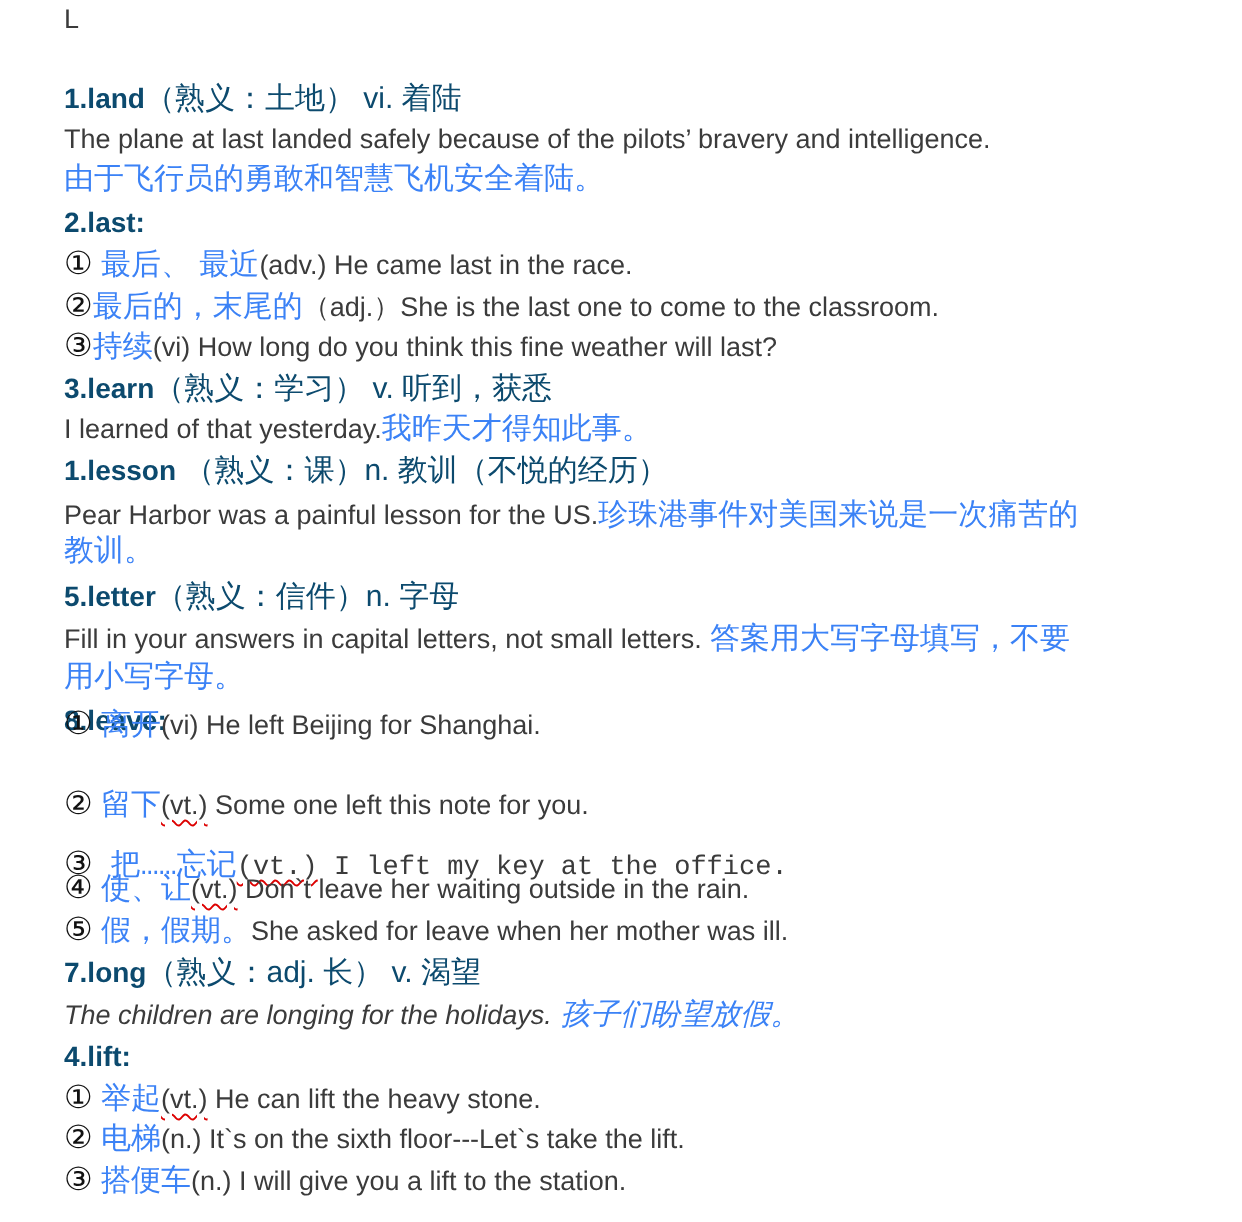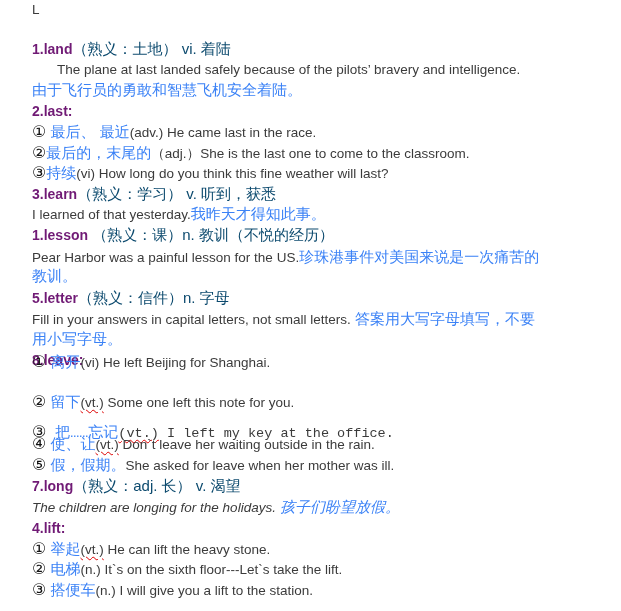--- a/index.html
+++ b/index.html
@@ -8,36 +8,36 @@
     font-family: "Liberation Sans", "DejaVu Sans", sans-serif;
     color: #000;
   }
   .page { position: absolute; left: 32px; top: 0; width: 580px; }
   .line {
     position: absolute; left: 0; white-space: nowrap;
     font-size: 14px; line-height: 20px; height: 20px;
   }
   .en { color: #3b3b3b; font-size: 13.5px; }
   .zh { color: #3b82f6; font-size: 15px; }
-  .head { font-weight: bold; color: #701a75; font-size: 14px; }
+  .head { font-weight: bold; color: #0c4a6e; font-size: 14px; }
   .paren { color: #0c4a6e; font-size: 15px; }
   .circ { color: #111; font-size: 16px; }
   .squig { text-decoration: underline wavy #d00; text-underline-offset: 2px; text-decoration-thickness: 1px; }
 </style>
 </head>
 <body>
 
 <div class="page">
 
   <div class="line en" style="top:0px;">L</div>
 
   <div class="line" style="top:39px;">
     <span class="head">1.land</span><span class="paren">（熟义：土地）  vi.  着陆</span>
   </div>
-  <div class="line en" style="top:60px;margin-left:25px;">The plane at last landed safely because of the pilots’ bravery and intelligence.</div>
+  <div class="line en" style="top:60px;">The plane at last landed safely because of the pilots’ bravery and intelligence.</div>
   <div class="line zh" style="top:80px;">由于飞行员的勇敢和智慧飞机安全着陆。</div>
 
   <div class="line head" style="top:101px;">2.last:</div>
   <div class="line" style="top:122px;">
     <span class="circ">①</span><span class="zh"> 最后、 最近</span><span class="en">(adv.)</span><span class="en"> He came last in the race.</span>
   </div>
   <div class="line" style="top:143px;">
     <span class="circ">②</span><span class="zh">最后的，末尾的</span><span class="en">（adj.）</span><span class="en">She is the last one to come to the classroom.</span>
   </div>
   <div class="line" style="top:163px;">

